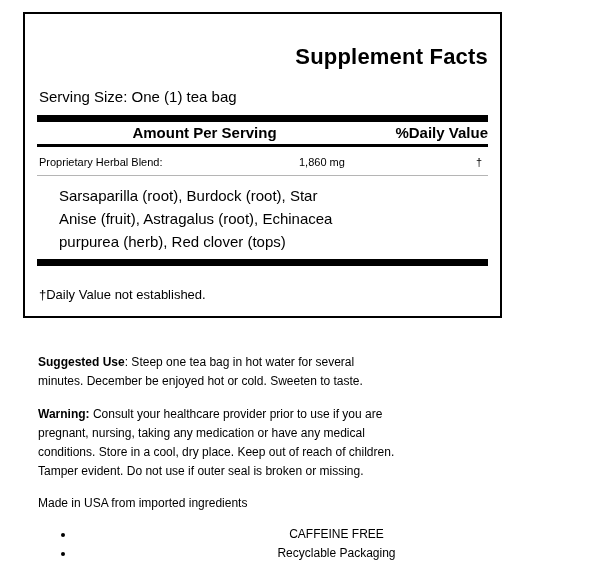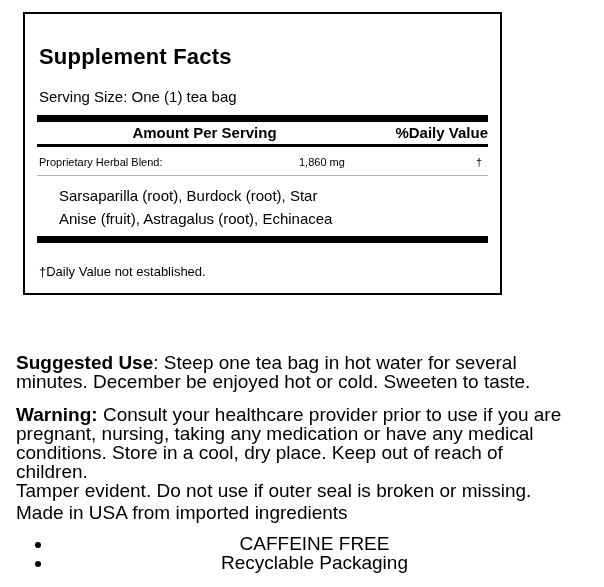--- a/index.html
+++ b/index.html
@@ -20,20 +20,21 @@
     border: 2px solid #000;
     padding: 0 12px 12px 12px;
     background: #fff;
   }
   .facts-title {
     font-size: 22px;
     font-weight: bold;
     line-height: 26px;
     margin: 30px 0 0 2px;
     letter-spacing: 0.2px;
+    text-align: right;
   }
   .serving-block {
     margin: 17px 0 0 2px;
     font-size: 15px;
     line-height: 19px;
   }
   .bar-thick {
     height: 7px;
     background: #000;
   }
@@ -72,29 +73,29 @@
     font-size: 15px;
     line-height: 23px;
   }
   .footnote {
     margin: 19px 0 0 2px;
     font-size: 13px;
     line-height: 19px;
   }
   .lower {
     position: absolute;
-    left: 16px;
+    left: 38px;
     top: 336px;
     width: 560px;
-    font-size: 19px;
+    font-size: 12px;
     line-height: 19px;
   }
   .para-suggested { margin-top: 17px; }
   .para-warning { margin-top: 14px; }
-  .made-in { margin-top: 3px; }
+  .made-in { margin-top: 13px; }
   .b { font-weight: bold; }
   ul.features {
     margin: 12px 0 0 0;
     padding-left: 37px;
     list-style: disc;
     text-align: center;
   }
   ul.features li { line-height: 19px; }
 </style>
 </head>
@@ -120,20 +121,21 @@
     <span class="b-name">Proprietary Herbal Blend:</span>
     <span class="b-amount">1,860 mg</span>
     <span class="b-dagger">†</span>
   </div>
 
   <div class="rule-gray"></div>
 
   <div class="ingredients">
     <span>Sarsaparilla (root), Burdock (root), Star</span><br>
     <span>Anise (fruit), Astragalus (root), Echinacea</span><br>
+    <span>purpurea (herb), Red clover (tops)</span>
   </div>
 
   <div class="bar-thick second"></div>
 
   <div class="footnote">†Daily Value not established.</div>
 </div>
 
 <div class="lower">
   <p class="para-suggested">
     <span class="b">Suggested Use</span><span>: Steep one tea bag in hot water for several</span><br>

